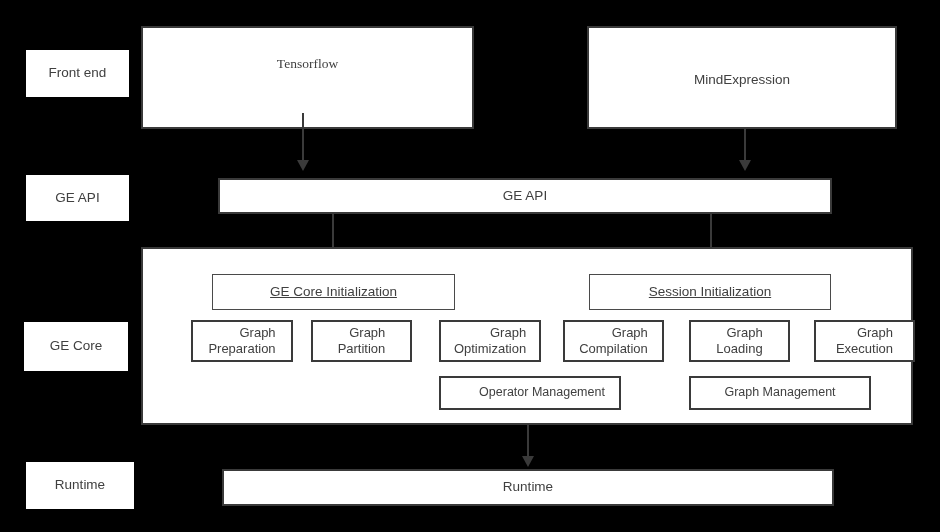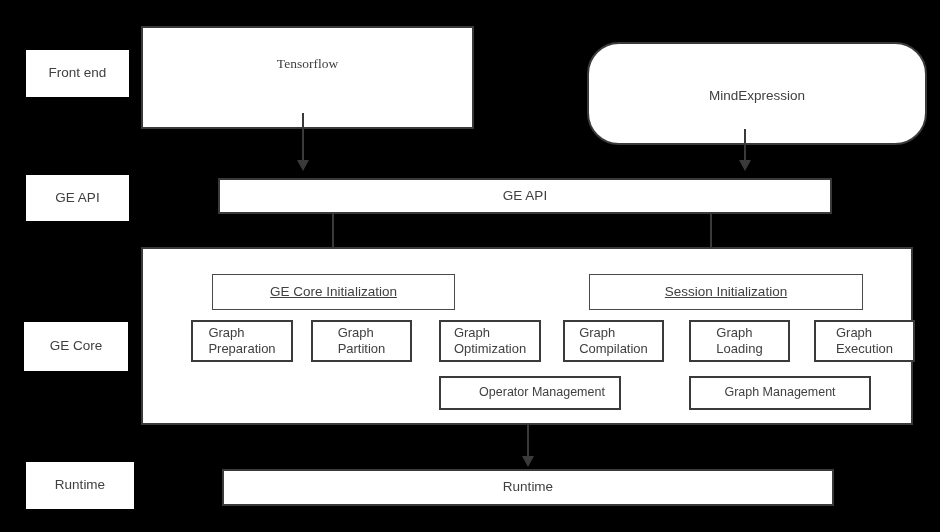--- a/index.html
+++ b/index.html
@@ -15,21 +15,21 @@
     font-family: "Liberation Sans", sans-serif;
     overflow: hidden;
   }
   .box {
     position: absolute;
     background: #ffffff;
     color: #404040;
     display: flex;
     align-items: center;
     justify-content: center;
-    text-align: left;
+    text-align: right;
     line-height: 1.25;
     box-sizing: border-box;
   }
   
   .stage-label {
     border: none;
     font-size: 13.5px;
   }
   
   .framed {
@@ -91,21 +91,21 @@
 
   <div class="box stage-label" style="left:26px; top:462px; width:108px; height:47px;">
     <span>Runtime</span>
   </div>
 
   <div class="container-box" style="left:141px; top:26px; width:333px; height:103px;">
     <div class="container-title fs135" style="top:28px;font-family:Liberation Serif, serif;">Tensorflow</div>
   </div>
 
 
-  <div class="container-box" style="left:587px; top:42px; width:340px; height:103px;border-radius:32px;">
+  <div class="container-box" style="left:587px; top:26px; width:310px; height:103px;">
     <div class="container-title fs135" style="top:44px;">MindExpression</div>
   </div>
 
   <div class="vline" style="left:302px; top:113px; height:48px;"></div>
   <div class="arrowhead" style="left:297px; top:160px;"></div>
 
   <div class="vline" style="left:744px; top:129px; height:32px;"></div>
   <div class="arrowhead" style="left:739px; top:160px;"></div>
 
   <div class="box framed fs135" style="left:218px; top:178px; width:614px; height:36px;">
@@ -117,21 +117,21 @@
 
   <div class="vline" style="left:710px; top:214px; height:47px;"></div>
   <div class="arrowhead" style="left:705px; top:260px;"></div>
 
   <div class="container-box" style="left:141px; top:247px; width:772px; height:178px;"></div>
 
   <div class="box framed-thin fs135" style="left:212px; top:274px; width:243px; height:36px;">
     <span>GE Core Initialization</span>
   </div>
 
-  <div class="box framed-thin fs135" style="left:589px; top:274px; width:274px; height:36px;">
+  <div class="box framed-thin fs135" style="left:589px; top:274px; width:242px; height:36px;">
     <span>Session Initialization</span>
   </div>
 
   <div class="box framed fs13 two-line" style="left:167px; top:320px; width:102px; height:42px;">
     <span>Graph
 Preparation</span>
   </div>
   <div class="box framed fs13 two-line" style="left:287px; top:320px; width:101px; height:42px;">
     <span>Graph
 Partition</span>

